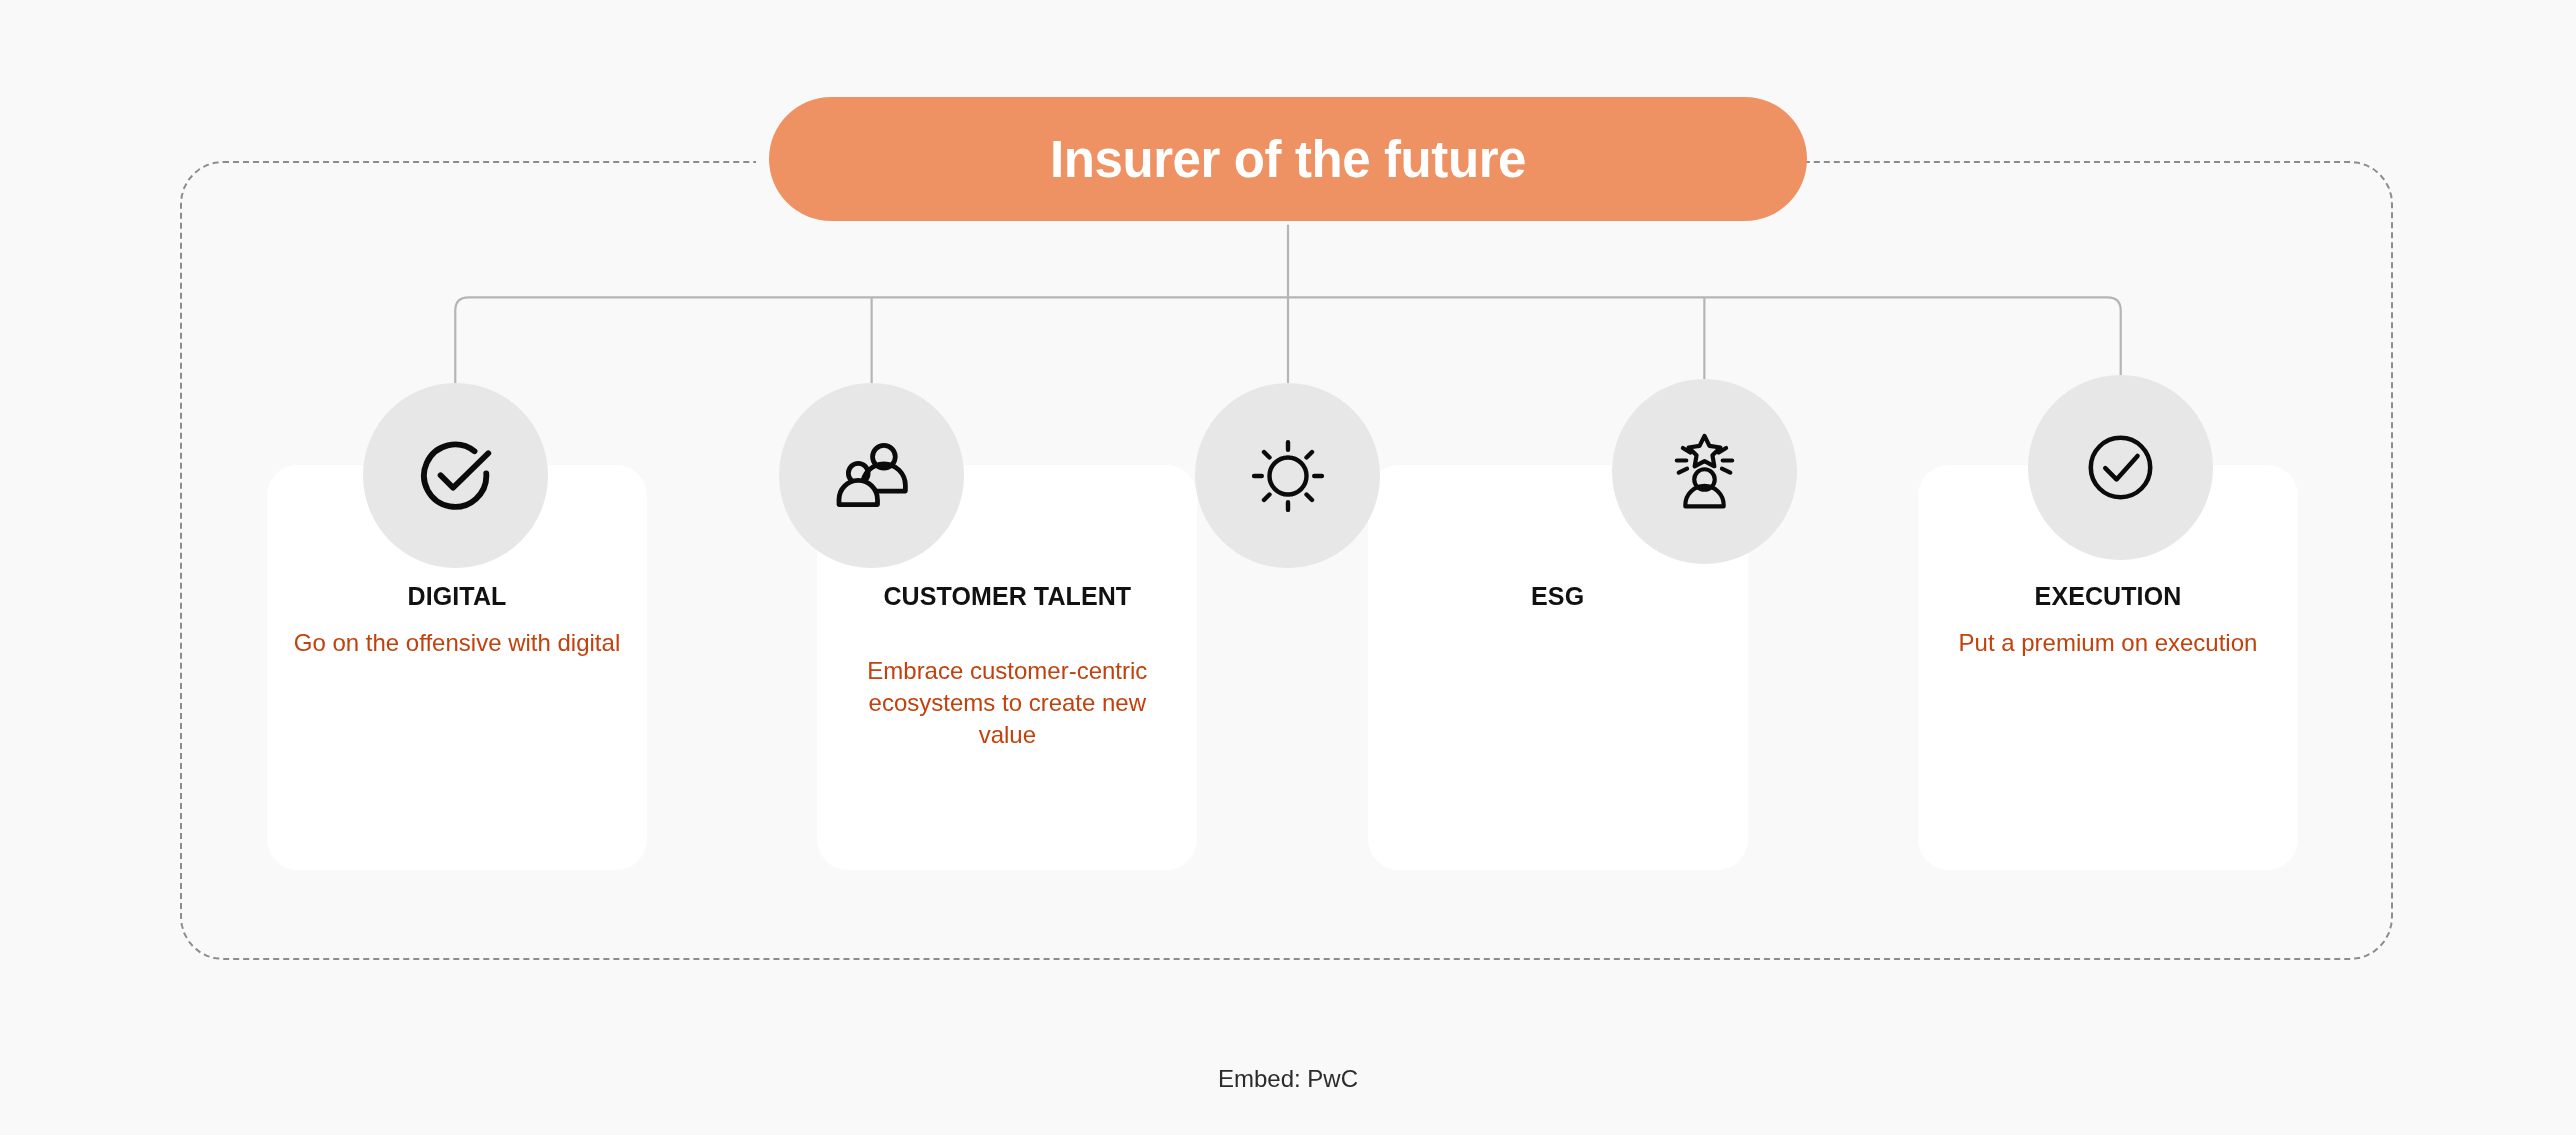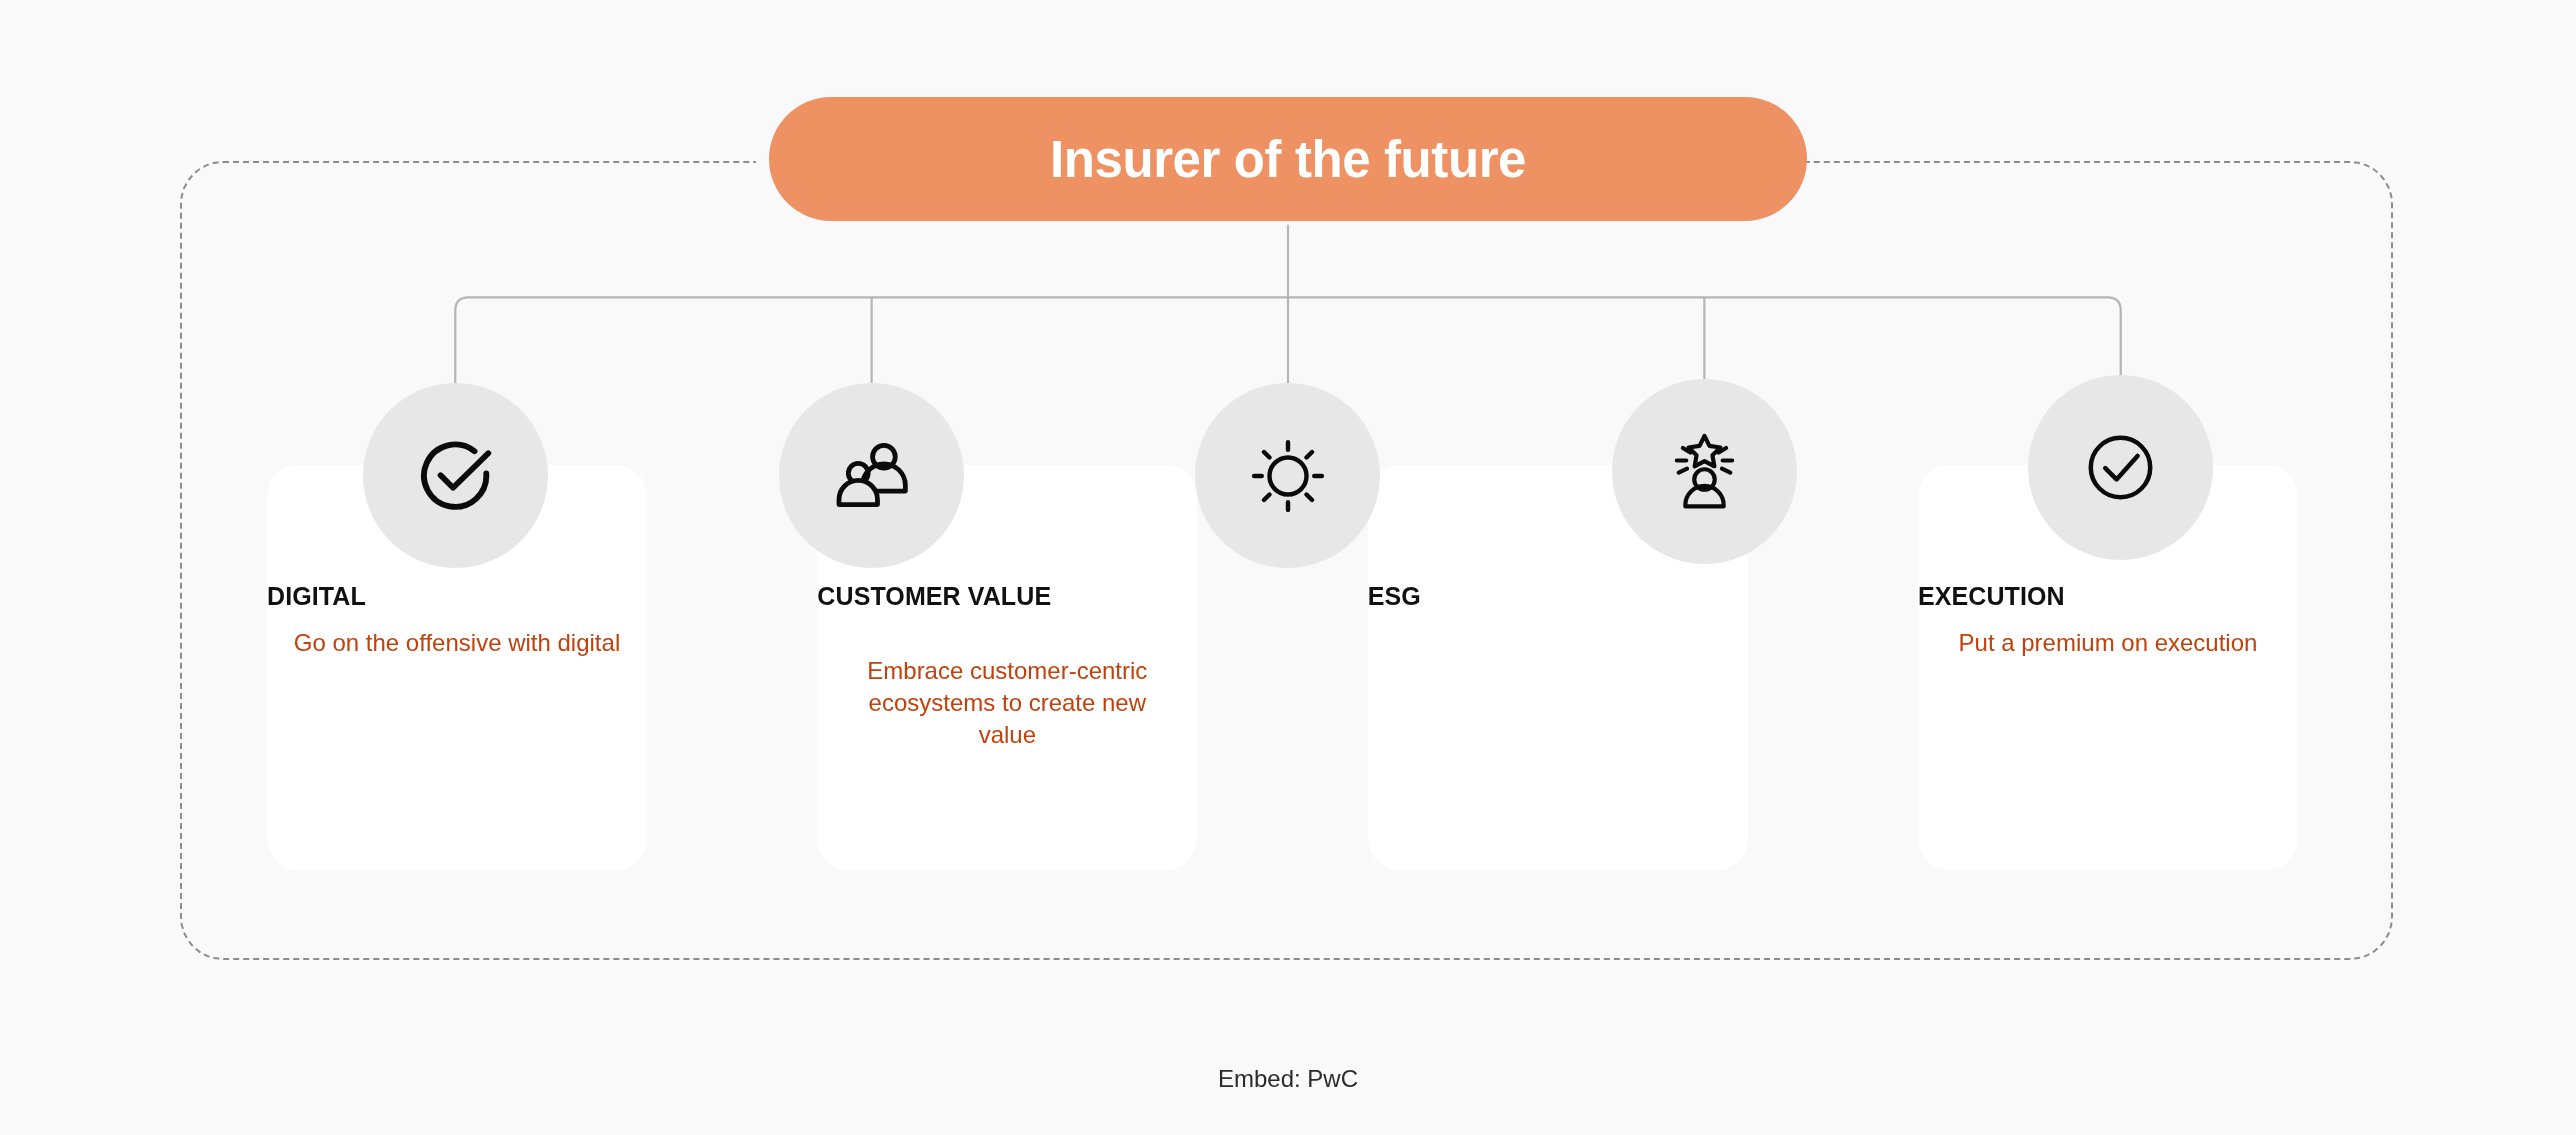--- a/index.html
+++ b/index.html
@@ -95,20 +95,21 @@
   .card {
     position: relative;
     width: 380px;
     height: 405px;
     background: #ffffff;
     border-radius: 31px;
     box-sizing: border-box;
     padding-top: 117px;
   }
   .card-title {
+    text-align: center;
     font-size: 25px;
     font-weight: bold;
     color: #111111;
     letter-spacing: 0.1px;
     line-height: 1.15;
   }
   .card-body {
     margin-top: 16px;
     text-align: center;
     font-size: 24px;
@@ -221,21 +222,21 @@
   </div>
 
   <div id="card-row">
 
     <div class="card">
       <div class="card-title">DIGITAL</div>
       <div class="card-body">Go on the offensive with digital</div>
     </div>
 
     <div class="card">
-      <div class="card-title">CUSTOMER VALUE</div>
+      <div class="card-title">CUSTOMER TALENT</div>
       <div class="card-body" style="padding:0 41px;margin-top:44px;">Embrace customer-centric ecosystems to create new value</div>
     </div>
 
     <div class="card">
       <div class="card-title">ESG</div>
     </div>
 
 
     <div class="card">
       <div class="card-title">EXECUTION</div>

